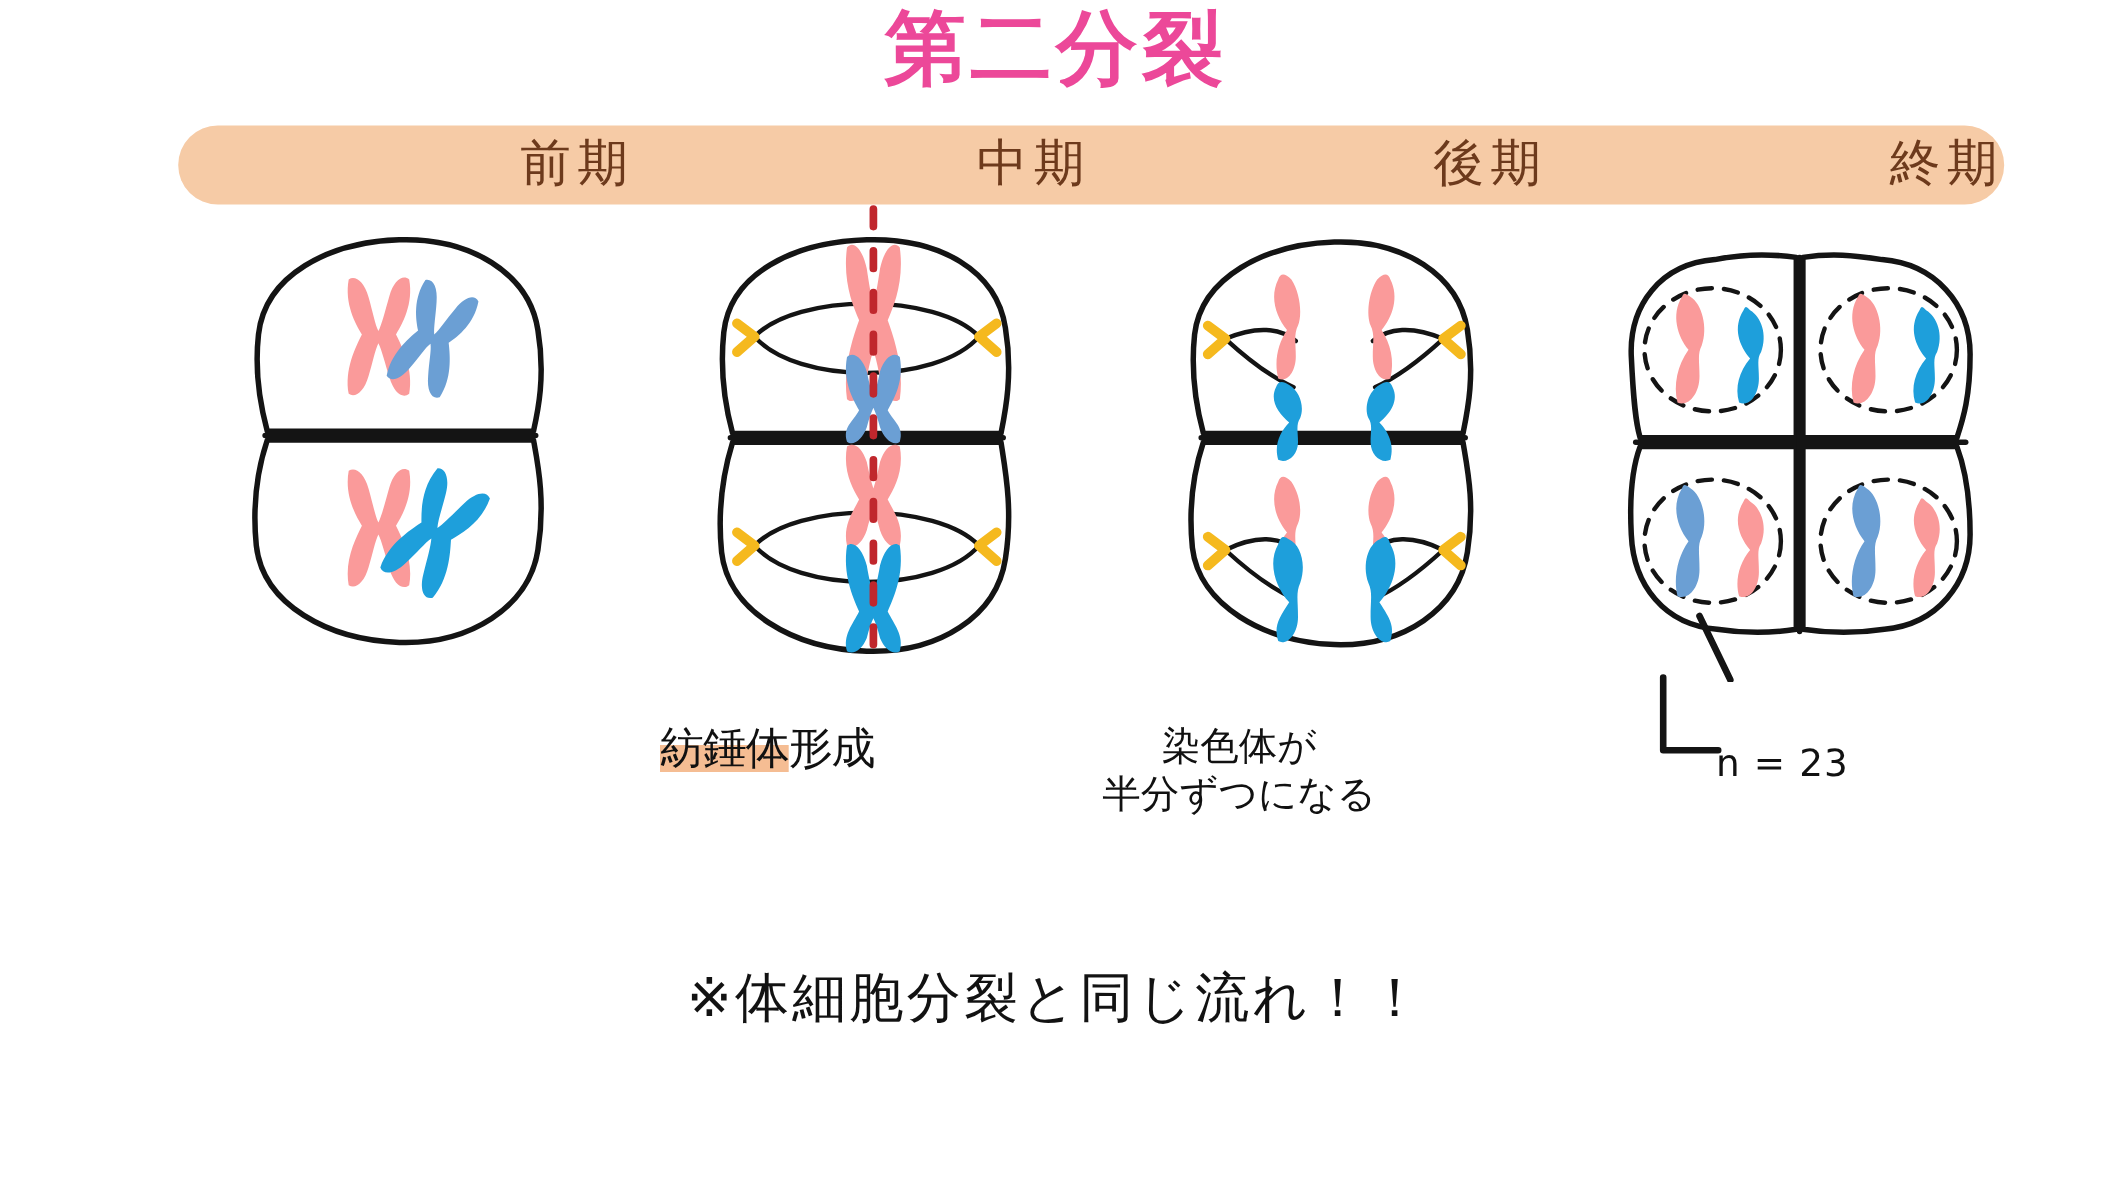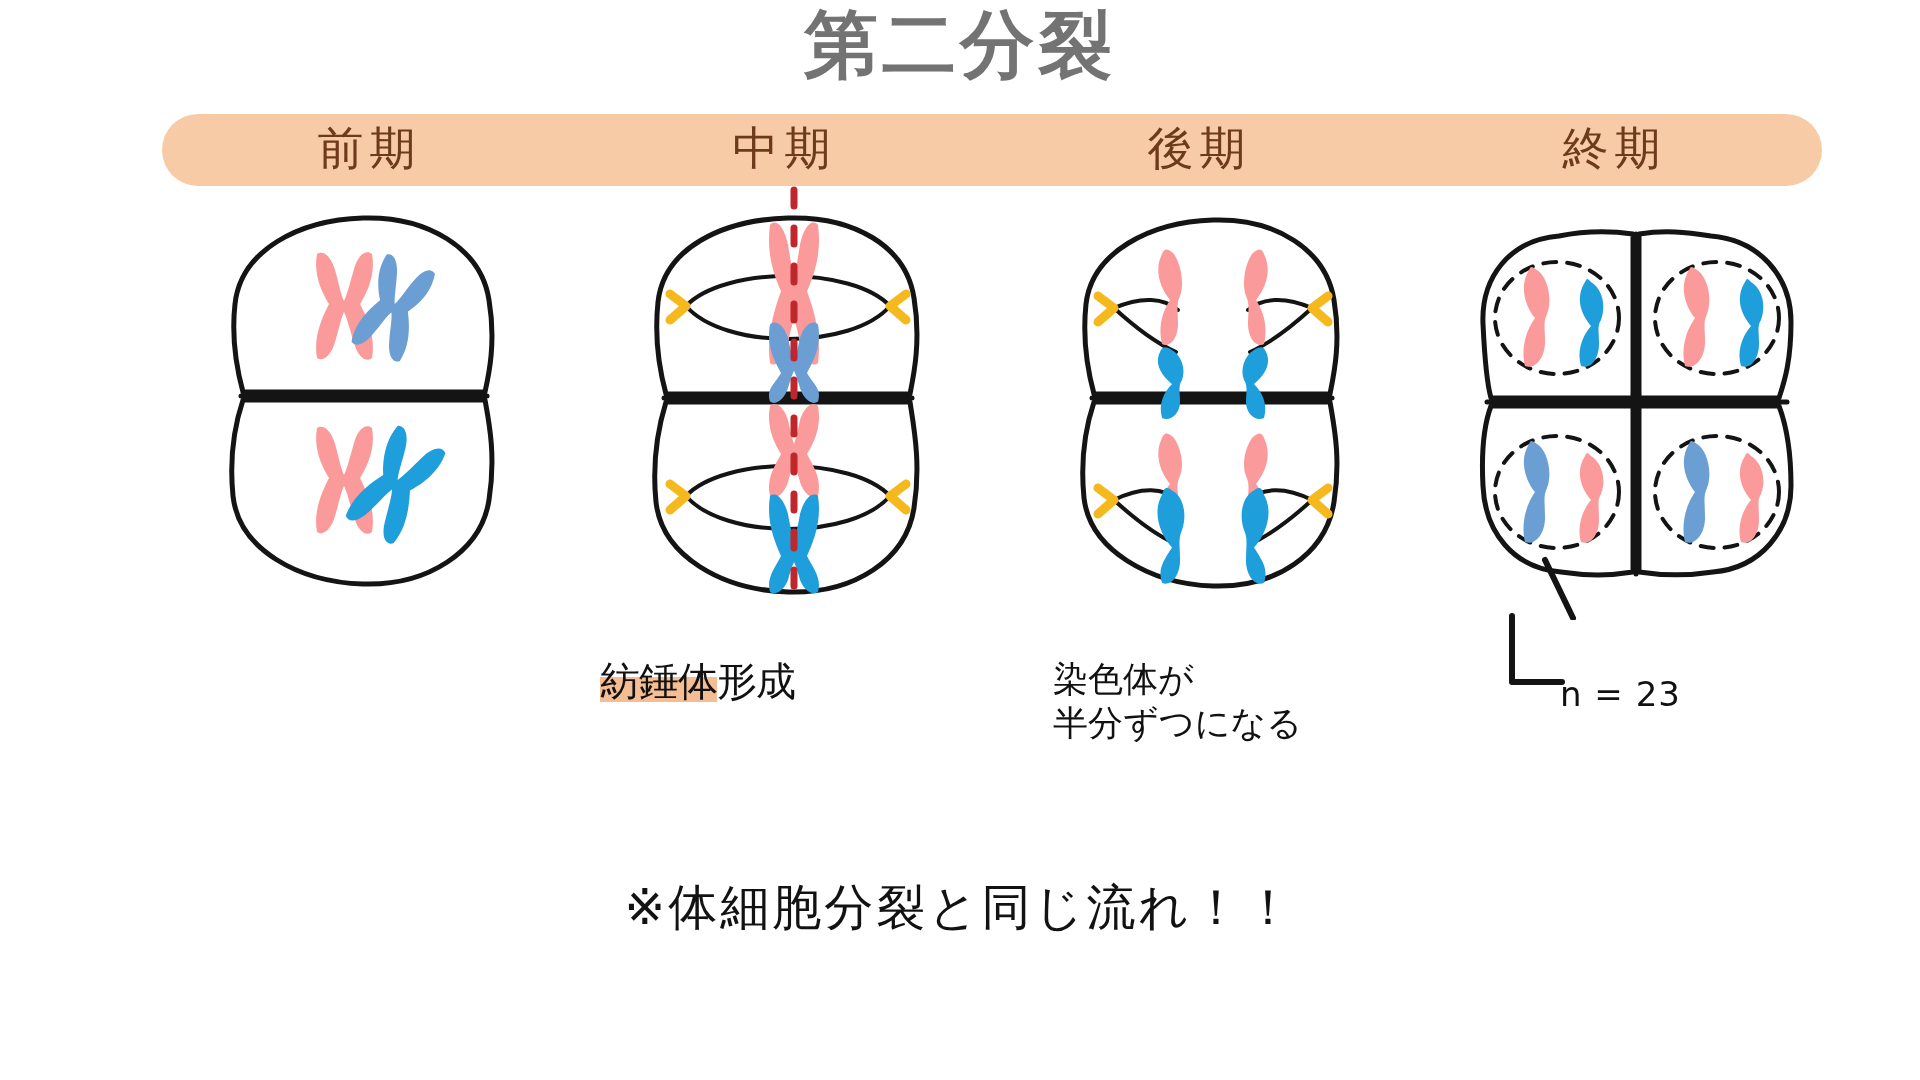--- a/index.html
+++ b/index.html
@@ -11,42 +11,42 @@
     overflow: hidden;
     position: relative;
   }
   #stage { position: absolute; inset: 0; }
 
   
   .title {
     position: absolute;
     left: 0; right: 0; top: 4px;
     text-align: center;
-    color: #737373;
+    color: #ec4899;
     font-size: 74px;
     font-weight: 700;
     letter-spacing: 4px;
     line-height: 1.1;
     font-family: "DejaVu Sans", sans-serif;
   }
 
   
   .phase-bar {
     position: absolute;
     left: 162px; top: 114px;
     width: 1660px; height: 72px;
     background: #f6cba6;
     border-radius: 36px;
     display: flex;
   }
   .phase-cell {
     flex: 1 1 0;
     display: flex;
     align-items: center;
-    justify-content: center;
+    justify-content: flex-end;
   }
   .phase-label {
     color: #6d3a1c;
     font-size: 46px;
     font-weight: 400;
     letter-spacing: 6px;
     font-family: "DejaVu Sans", sans-serif;
     transform: translateY(-1px);
   }
 
@@ -74,23 +74,24 @@
   }
   .note-metaphase {
     left: 600px; top: 656px;
     font-size: 40px;
     letter-spacing: -1px;
   }
   .hl {
     background: linear-gradient(transparent 42%, #f5bd93 42%, #f5bd93 96%, transparent 96%);
   }
   .note-anaphase {
-    left: 1053px; top: 658px;
+    left: 1002px; top: 658px;
     font-size: 35px;
     letter-spacing: 0px;
+    text-align: center;
   }
   .note-n {
     left: 1560px; top: 655px;
     font-size: 34px;
     letter-spacing: 1px;
     margin-top: 18px;
   }
   .note-dna {
     left: 1480px; top: 725px;
     font-size: 34px;

